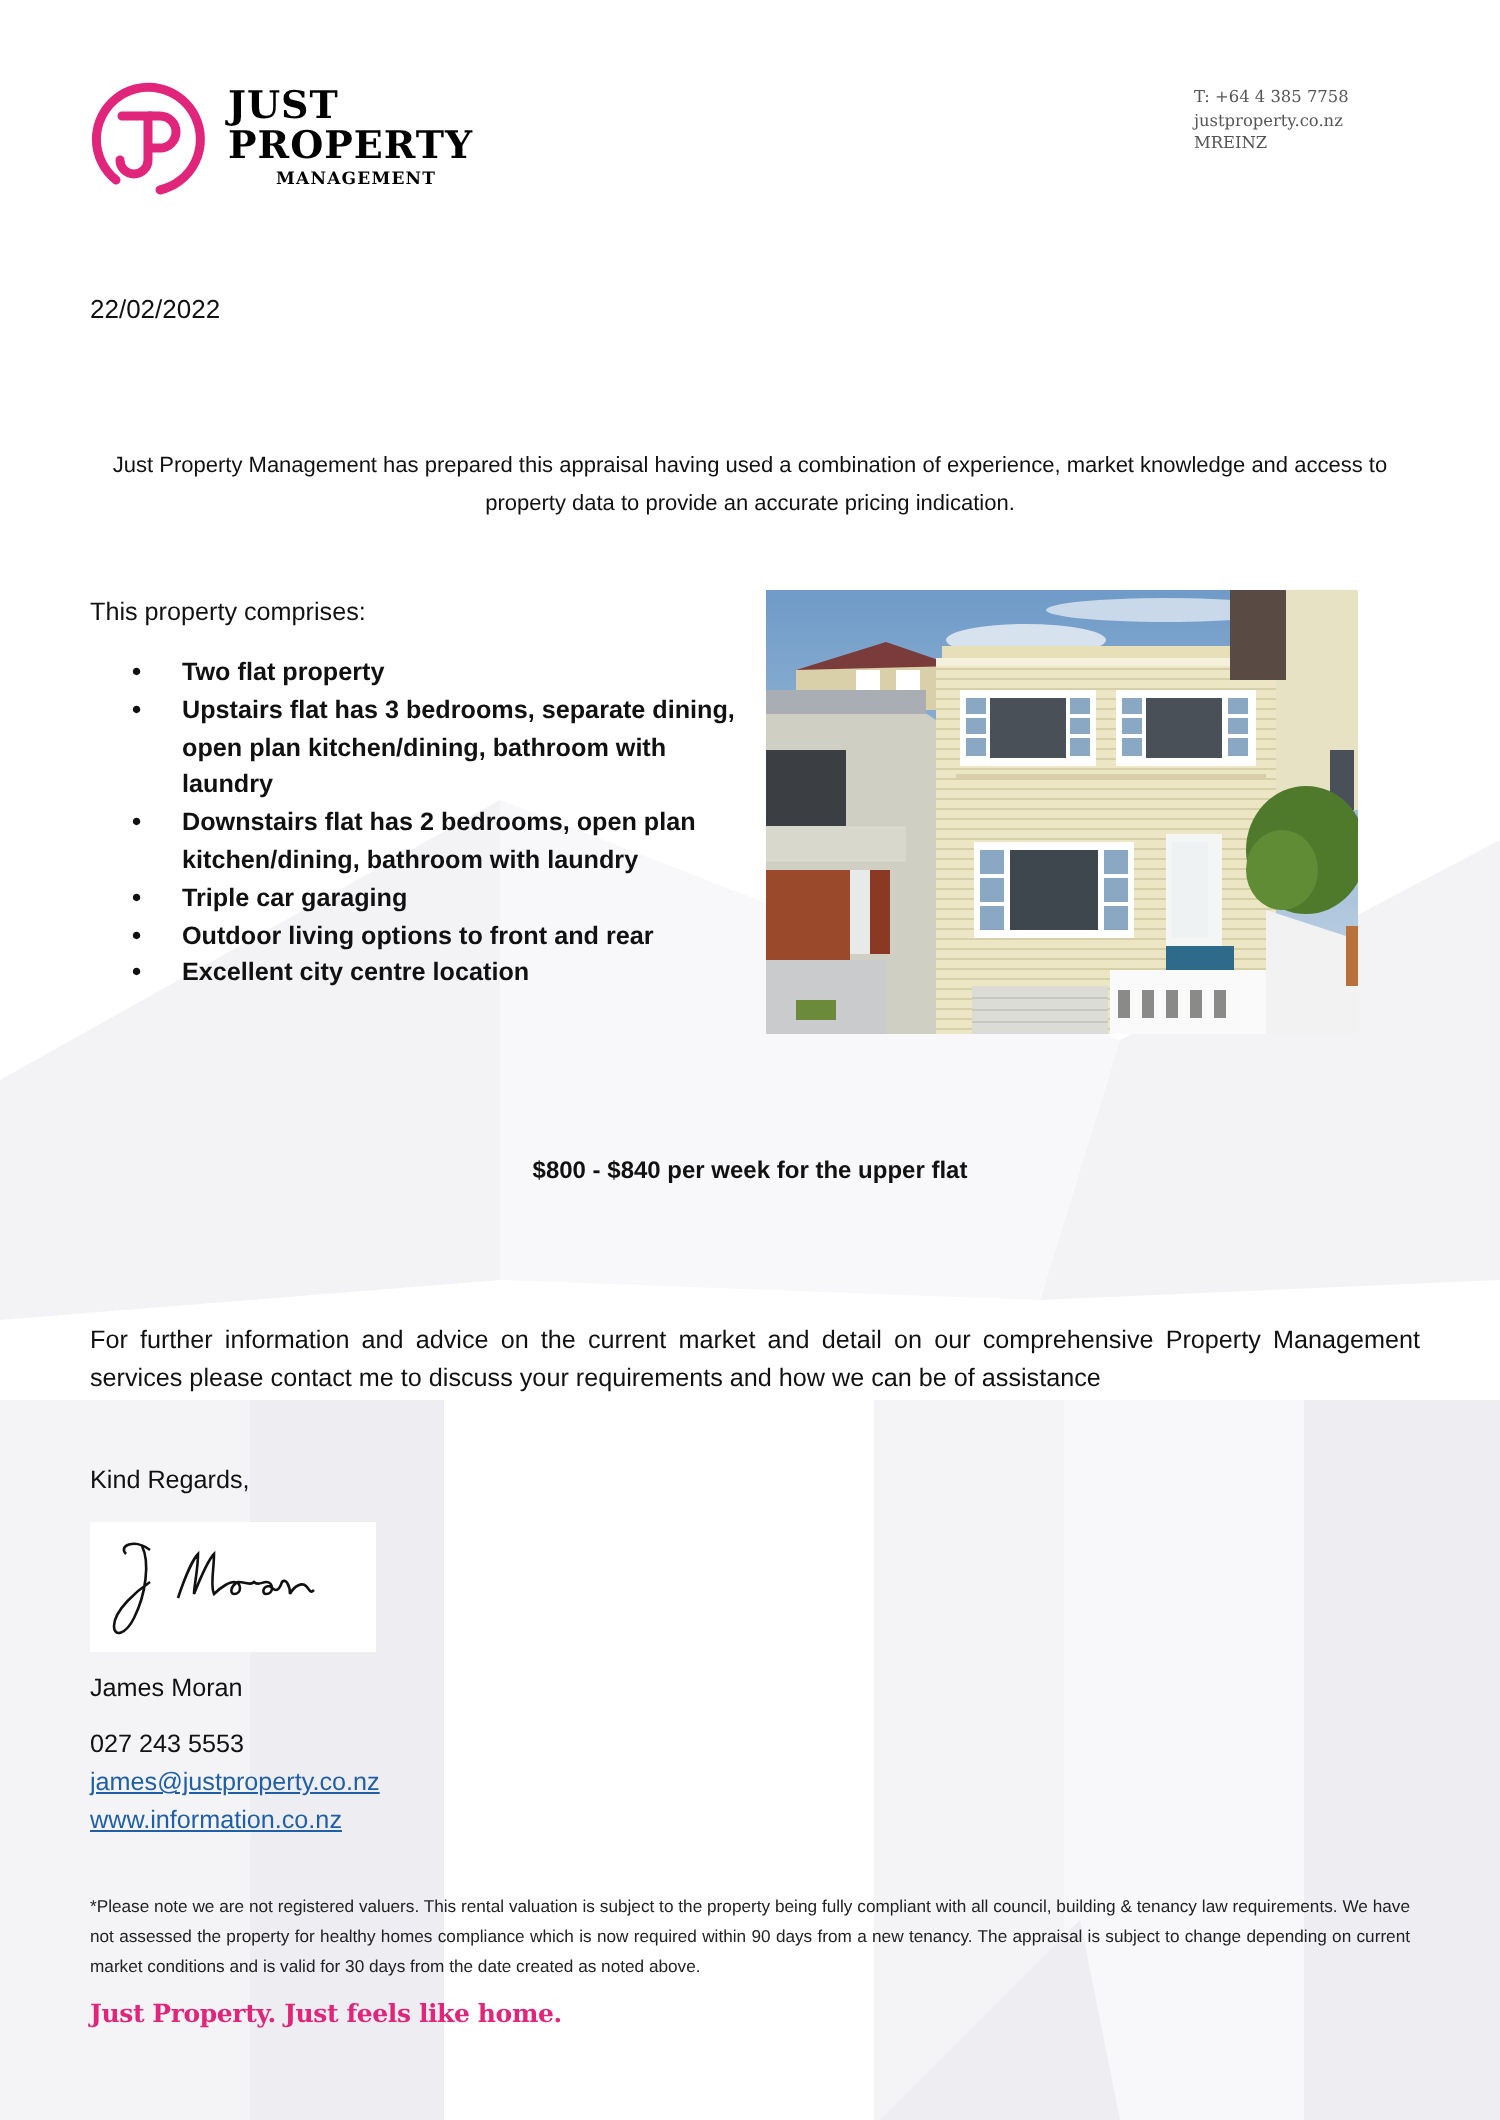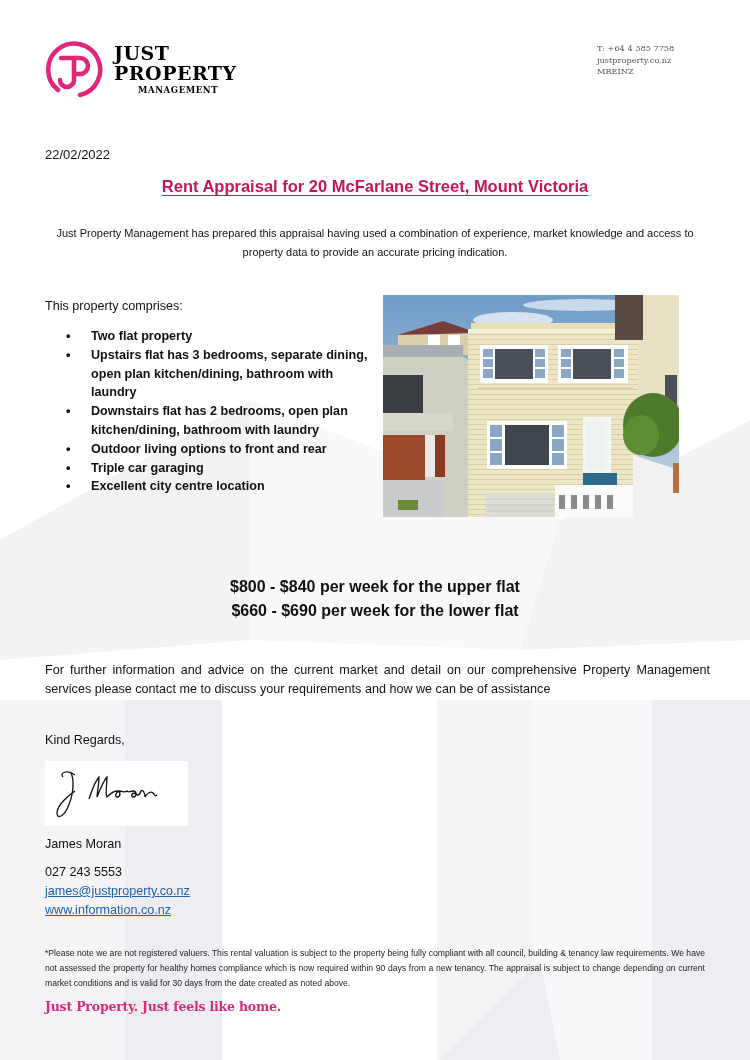--- a/index.html
+++ b/index.html
@@ -29,21 +29,21 @@
   .intro { position: absolute; left: 45px; width: 660px; top: 224px; text-align: center; font-size: 11px; line-height: 19px; }
 
   .comprises { position: absolute; left: 45px; top: 299px; font-size: 12.6px; }
   .features { position: absolute; left: 62px; top: 327px; width: 320px; margin: 0; padding: 0; list-style: none; font-size: 12.6px; line-height: 18.8px; }
   .features li { position: relative; padding-left: 29px; font-weight: bold; }
   .features li::before { content: "\2022"; position: absolute; left: 4px; top: 0; font-size: 13px; }
 
   .photo { position: absolute; left: 383px; top: 295px; width: 296px; height: 222px; overflow: hidden; }
 
   .rental-heading { position: absolute; left: 0; width: 750px; top: 545px; text-align: center; font-size: 15.5px; font-weight: bold; }
-  .rental-line { position: absolute; left: 0; width: 750px; text-align: center; font-size: 16px; font-weight: bold; }
+  .rental-line { position: absolute; left: 0; width: 750px; text-align: center; font-size: 12px; font-weight: bold; }
   .rental-line.r1 { top: 578px; }
   .rental-line.r2 { top: 602px; }
 
   .further { position: absolute; left: 45px; width: 665px; top: 661px; font-size: 12.6px; line-height: 19px; text-align: justify; }
   .regards { position: absolute; left: 45px; top: 733px; font-size: 12.6px; }
   .signature { position: absolute; left: 45px; top: 761px; width: 143px; height: 65px; background: #fff; }
   .signer { position: absolute; left: 45px; top: 837px; font-size: 12.6px; }
   .phone { position: absolute; left: 45px; top: 865px; font-size: 12.6px; }
   .email { position: absolute; left: 45px; top: 884px; font-size: 12.6px; color: #1f5fa8; text-decoration: underline; }
   .web { position: absolute; left: 45px; top: 903px; font-size: 12.6px; color: #1f5fa8; text-decoration: underline; }
@@ -81,30 +81,29 @@
     </div>
   </div>
 
   <div class="addr col2">
     <div>T: +64 4 385 7758</div>
     <div>justproperty.co.nz</div>
     <div>MREINZ</div>
   </div>
 
   <div class="date">22/02/2022</div>
-  <div class="title">Rent Appraisal for 20 McFarlane Street, Mount Victoria</div>
   <div class="intro">Just Property Management has prepared this appraisal having used a combination of experience, market knowledge and access to property data to provide an accurate pricing indication.</div>
 
   <div class="comprises">This property comprises:</div>
   <ul class="features">
     <li>Two flat property</li>
     <li>Upstairs flat has 3 bedrooms, separate dining, open plan kitchen/dining, bathroom with laundry</li>
     <li>Downstairs flat has 2 bedrooms, open plan kitchen/dining, bathroom with laundry</li>
+    <li>Triple car garaging</li>
     <li>Outdoor living options to front and rear</li>
-    <li>Triple car garaging</li>
     <li>Excellent city centre location</li>
   </ul>
 
   <div class="photo">
     <svg width="296" height="222" viewBox="0 0 296 222">
       <defs>
         <linearGradient id="sky" x1="0" y1="0" x2="0" y2="1">
           <stop offset="0" stop-color="#6f9bc8"></stop>
           <stop offset="1" stop-color="#c9d8e6"></stop>
         </linearGradient>
@@ -183,21 +182,20 @@
       <rect x="232" y="0" width="28" height="45" fill="#5a4a44"></rect>
       <rect x="282" y="80" width="12" height="30" fill="#4a5058"></rect>
       <ellipse cx="270" cy="130" rx="30" ry="32" fill="#4f7a2c"></ellipse>
       <ellipse cx="258" cy="140" rx="18" ry="20" fill="#5f8c34"></ellipse>
       <polygon points="250,160 296,175 296,222 250,222" fill="#f2f2f2"></polygon>
       <rect x="290" y="168" width="6" height="30" fill="#b8713a"></rect>
     </svg>
   </div>
 
   <div class="rental-line r1">$800 - $840 per week for the upper flat</div>
-  <div class="rental-line r2">$660 - $690 per week for the lower flat</div>
 
   <div class="further">For further information and advice on the current market and detail on our comprehensive Property Management services please contact me to discuss your requirements and how we can be of assistance</div>
   <div class="regards">Kind Regards,</div>
   <div class="signature">
     <svg width="143" height="65" viewBox="0 0 143 65">
       <path d="M30 14 C22 8 14 12 18 16 M26 12 C30 20 28 36 22 48 C18 56 12 58 12 52 C12 44 24 34 30 30" fill="none" stroke="#111" stroke-width="1.3"></path>
       <path d="M44 38 C48 26 52 18 54 16 C54 24 52 32 52 36 C56 26 60 18 62 16 C62 24 60 32 62 36 C66 32 70 30 72 30 C76 30 76 36 72 36 C70 36 70 32 74 30 C78 30 80 32 82 30 C84 32 86 30 88 30 C92 30 92 36 88 36 C86 36 86 32 90 32 C92 34 94 36 96 30 C98 28 100 32 100 36 C102 32 106 30 108 32 C110 34 110 36 112 34" fill="none" stroke="#111" stroke-width="1.3"></path>
     </svg>
   </div>
   <div class="signer">James Moran</div>

